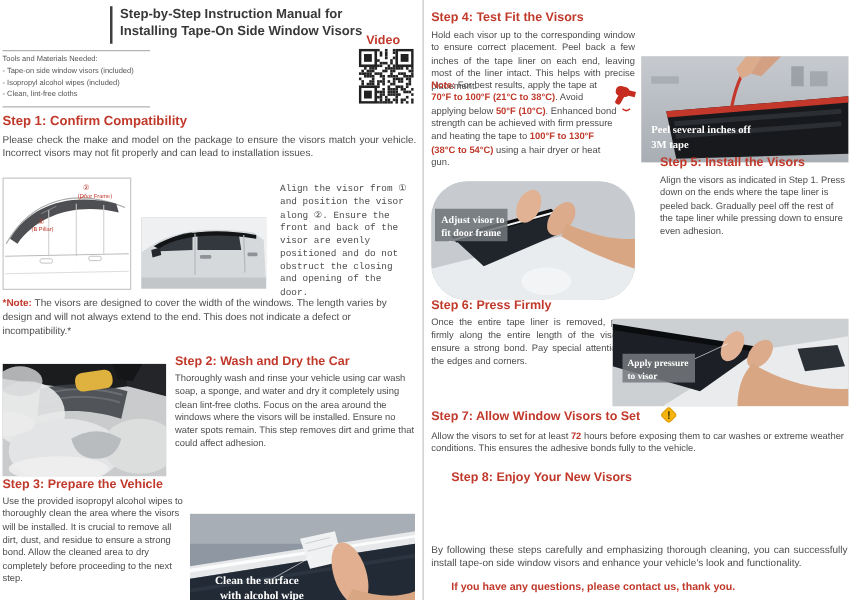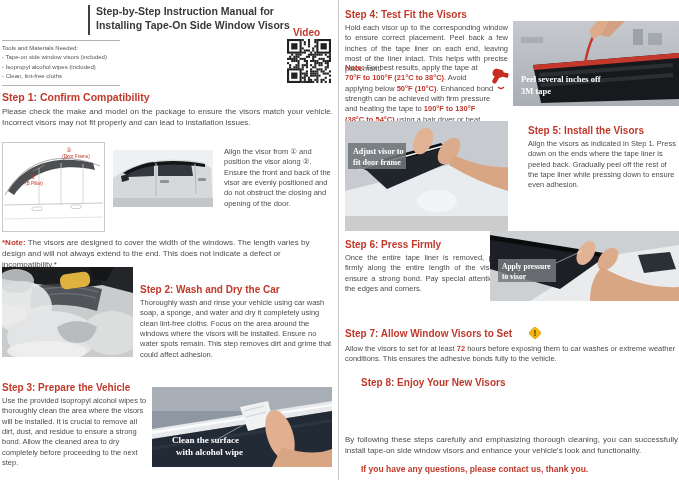--- a/index.html
+++ b/index.html
@@ -12,21 +12,21 @@
   .body-txt{font-size:7.5px;line-height:1.38;color:var(--text);}
   .body-txt8{font-size:8px;line-height:1.38;color:var(--text);}
   .justify{text-align:justify;}
   .red-b{color:var(--accent);font-weight:bold;}
   .divider{position:absolute;left:338px;top:0;width:1px;height:480px;background:#c6c6c6;}
   .title{font-size:10.5px;font-weight:bold;color:var(--title);line-height:1.3;}
   .title-bar{width:2px;height:30px;background:#3f3f3f;}
   .tools{width:118px;border-top:1px solid #b3b3b3;border-bottom:1px solid #b3b3b3;
          padding:3px 0 4px 0;font-size:6px;line-height:1.55;color:#555;}
   .video-label{font-size:10px;font-weight:bold;color:var(--accent);}
-  .photo{overflow:hidden;background:#ccc;}
+  .photo{overflow:hidden;background:#ccc;margin-top:24px;}
   .cap-serif{font-family:"Liberation Serif",serif;font-weight:bold;fill:#fff;}
   .diagram-box{border:1px solid #c9c9c9;background:#fff;}
 </style>
 </head>
 <body>
 
 <div id="page">
 
   <div class="divider"></div>
 
@@ -240,21 +240,21 @@
       <path d="M10,23 C28,11 60,8 92,14 L92,17 C60,12 30,14 14,25 Z" fill="#121416"></path>
       <line x1="43" y1="13" x2="43" y2="46" stroke="#b6b9bc" stroke-width="1"></line>
       <line x1="82" y1="14" x2="83" y2="44" stroke="#b6b9bc" stroke-width="1"></line>
       <rect x="47" y="30" width="9" height="3" rx="1" fill="#8f9397"></rect>
       <rect x="85" y="28" width="8" height="3" rx="1" fill="#8f9397"></rect>
       <path d="M8,26 l7,-2 l1,6 l-7,2 Z" fill="#24282c"></path>
       <rect x="0" y="48" width="100" height="9" fill="#c3c6c9"></rect>
     </svg>
   </div>
 
-  <div class="abs body-txt" style="left:224px;top:147px;width:108px;">Align the visor from ① and position the visor along ②. Ensure the front and back of the visor are evenly positioned and do not obstruct the closing and opening of the door.</div>
+  <div class="abs body-txt" style="left:224px;top:147px;width:108px;font-family:Liberation Mono, monospace;">Align the visor from ① and position the visor along ②. Ensure the front and back of the visor are evenly positioned and do not obstruct the closing and opening of the door.</div>
 
   <div class="abs body-txt8" style="left:2px;top:237px;width:331px;"><span class="red-b">*Note:</span><span> The visors are designed to cover the width of the windows. The length varies by design and will not always extend to the end. This does not indicate a defect or incompatibility.*</span></div>
 
   <div class="abs photo" style="left:2px;top:267px;width:131px;height:90px;">
     <svg width="131" height="90" viewBox="0 0 131 90" xmlns="http://www.w3.org/2000/svg">
       <rect width="131" height="90" fill="#c9cbcc"></rect>
       <path d="M0,0 H131 V14 L70,22 L0,12 Z" fill="#1b1c1e"></path>
       <path d="M95,0 L131,0 L131,26 L100,18 Z" fill="#232528"></path>
       <path d="M30,20 C55,14 80,16 100,22 L95,44 C70,36 45,36 28,42 Z" fill="#3c4044" opacity="0.85"></path>
       <path d="M34,24 C55,18 80,20 96,25" stroke="#6a6e72" stroke-width="1.5" fill="none"></path>
@@ -329,21 +329,21 @@
         <path d="M27,62 L160,52 L160,56 L28,66 Z" f1ll="#2b2e33" fill="#2b2e33"></path>
         <path d="M20,44 L166,32 L166,37 L21,49 Z" fill="#c4372b"></path>
         <path d="M72,42 C74,32 76,24 80,16" stroke="#c4372b" stroke-width="2.5" fill="none"></path>
         <path d="M84,0 L96,0 L88,14 L80,18 L76,10 Z" fill="#dcab8c"></path>
         <path d="M96,0 L112,0 L96,16 L88,14 Z" fill="#d3a083"></path>
         <text x="8" y="61" font-size="8.5" class="cap-serif">Peel several inches off</text>
         <text x="8" y="73" font-size="8.5" class="cap-serif">3M tape</text>
       </svg>
     </div>
 
-    <div class="abs photo" style="left:0;top:121px;width:163px;height:110px;">
+    <div class="abs photo" style="left:0;top:121px;width:163px;height:95px;border-radius:29px;">
       <svg width="163" height="95" viewBox="0 0 163 95" xmlns="http://www.w3.org/2000/svg">
         <rect width="163" height="95" fill="#c7cbcf"></rect>
         <path d="M0,70 L40,60 L120,40 L163,50 L163,95 L0,95 Z" fill="#e9ecee"></path>
         <path d="M18,46 L95,24 L112,38 L42,68 Z" fill="#20252c"></path>
         <path d="M16,44 L96,22 L100,26 L20,49 Z" fill="#0c0d0f"></path>
         <path d="M14,48 L98,25" stroke="#f2f3f4" stroke-width="1.5" fill="none"></path>
         <ellipse cx="78" cy="20" rx="9" ry="14" fill="#e2b295" transform="rotate(25 78 20)"></ellipse>
         <ellipse cx="104" cy="30" rx="9" ry="15" fill="#dcab8c" transform="rotate(35 104 30)"></ellipse>
         <path d="M108,34 Q140,48 163,46 L163,70 Q130,60 104,44 Z" fill="#d9a683"></path>
         <ellipse cx="92" cy="80" rx="20" ry="11" fill="#f2f4f5"></ellipse>

